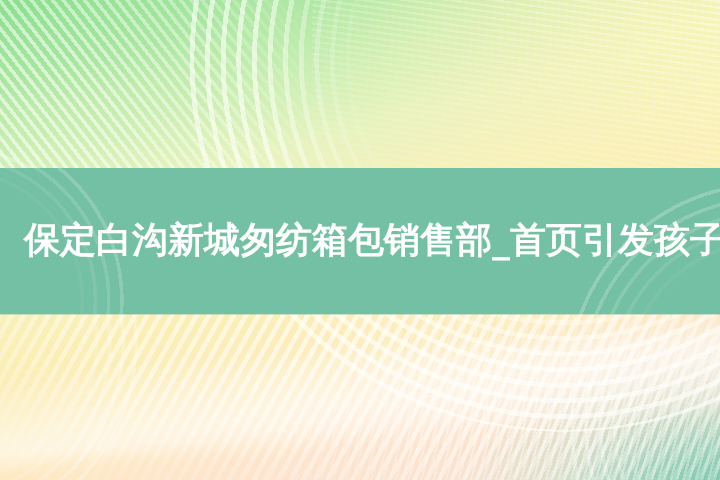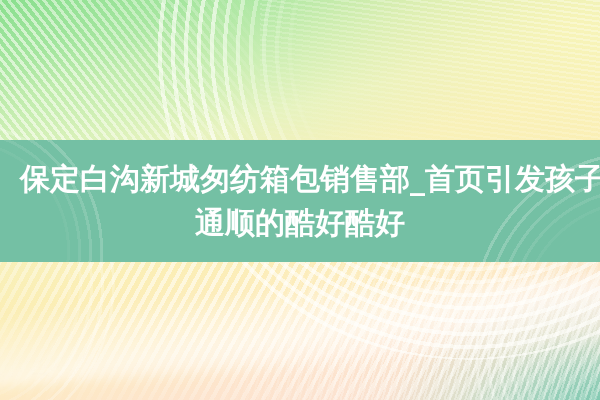--- a/index.html
+++ b/index.html
@@ -255,17 +255,16 @@
   <div class="wave-layer wave-right-arc"></div>
   <div class="wave-layer wave-bottom-glow"></div>
   <div class="wave-layer wave-bottom"></div>
   <div class="wave-layer wave-bottom-fine"></div>
 
   <div id="title-band">
     <div class="band-arc-l"></div>
     <div class="band-arc-r"></div>
     <div id="title-text">
       <span class="title-line title-line-1">保定白沟新城匆纺箱包销售部_首页引发孩子们对</span>
-      <span class="title-line title-line-2">通顺的酷好酷好</span>
     </div>
   </div>
 
 </div>
 
 </body></html>

